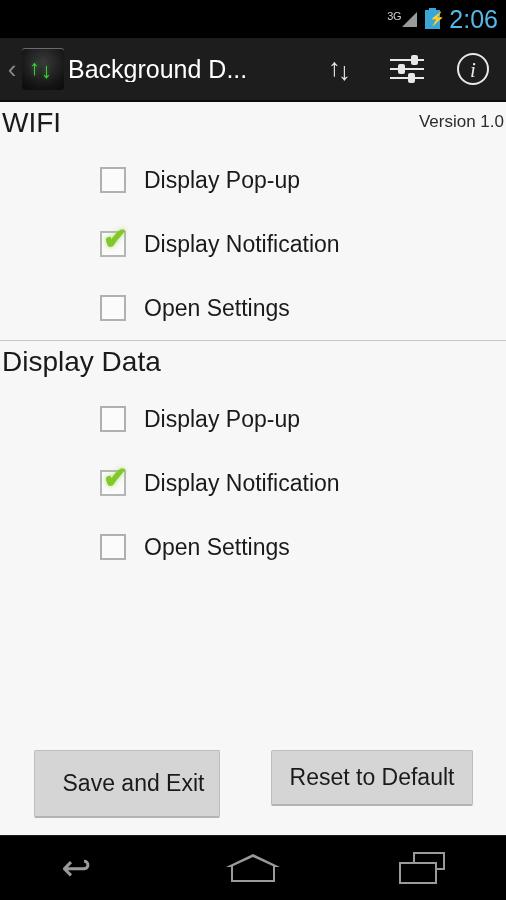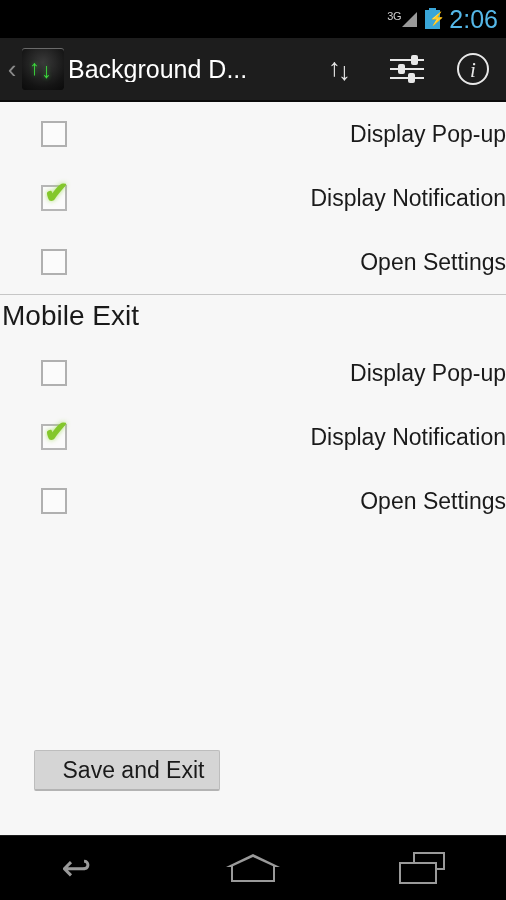--- a/index.html
+++ b/index.html
@@ -232,23 +232,22 @@
   }
   .divider {
     height: 1px;
     background: #c6c6c6;
     margin: 0;
   }
   .cb-row {
     display: flex;
     align-items: center;
     height: 64px;
-    padding-left: 41px;
-    box-sizing: border-box;
-    justify-content: space-between;
+    padding-left: 100px;
+    box-sizing: border-box;
   }
   .checkbox {
     position: relative;
     width: 26px;
     height: 26px;
     border: 2px solid #b0b0b0;
     background: #fbfbfb;
     box-sizing: border-box;
     flex: none;
   }
@@ -296,21 +295,21 @@
     font-family: "Liberation Sans", sans-serif;
     display: flex;
     align-items: center;
     justify-content: center;
     box-sizing: border-box;
     padding: 0;
   }
   .btn-save {
     left: 34px;
     width: 186px;
-    height: 41px;
+    height: 68px;
     padding-left: 13px;
   }
   .btn-reset {
     left: 271px;
     width: 202px;
     height: 56px;
   }
 
   
   .nav-bar {
@@ -435,59 +434,64 @@
         </span>
       </div>
       <div class="ab-btn">
         <span class="icon-info">i</span>
       </div>
     </div>
   </div>
 
   <div class="content">
 
+    <div class="section-head">
+      <span class="section-title">WIFI</span>
+      <span class="version-label">Version 1.0</span>
+    </div>
 
     <div class="cb-row">
       <span class="checkbox"></span>
       <span class="cb-label">Display Pop-up</span>
     </div>
     <div class="cb-row">
       <span class="checkbox checked">
         <span class="tick">✔</span>
       </span>
       <span class="cb-label">Display Notification</span>
     </div>
     <div class="cb-row">
       <span class="checkbox"></span>
       <span class="cb-label">Open Settings</span>
     </div>
 
     <div class="divider"></div>
 
     <div class="section-head">
-      <span class="section-title">Mobile Exit</span>
+      <span class="section-title">Display Data</span>
     </div>
 
     <div class="cb-row">
       <span class="checkbox"></span>
       <span class="cb-label">Display Pop-up</span>
     </div>
     <div class="cb-row">
       <span class="checkbox checked">
         <span class="tick">✔</span>
       </span>
       <span class="cb-label">Display Notification</span>
     </div>
     <div class="cb-row">
       <span class="checkbox"></span>
       <span class="cb-label">Open Settings</span>
     </div>
 
     <div class="button-bar">
       <button class="btn btn-save">Save and Exit</button>
+      <button class="btn btn-reset">Reset to Default</button>
     </div>
 
   </div>
 
   <div class="nav-bar">
     <div class="nav-btn">
       <span class="nav-back">
         <span class="arrowglyph">↩</span>
       </span>
     </div>

